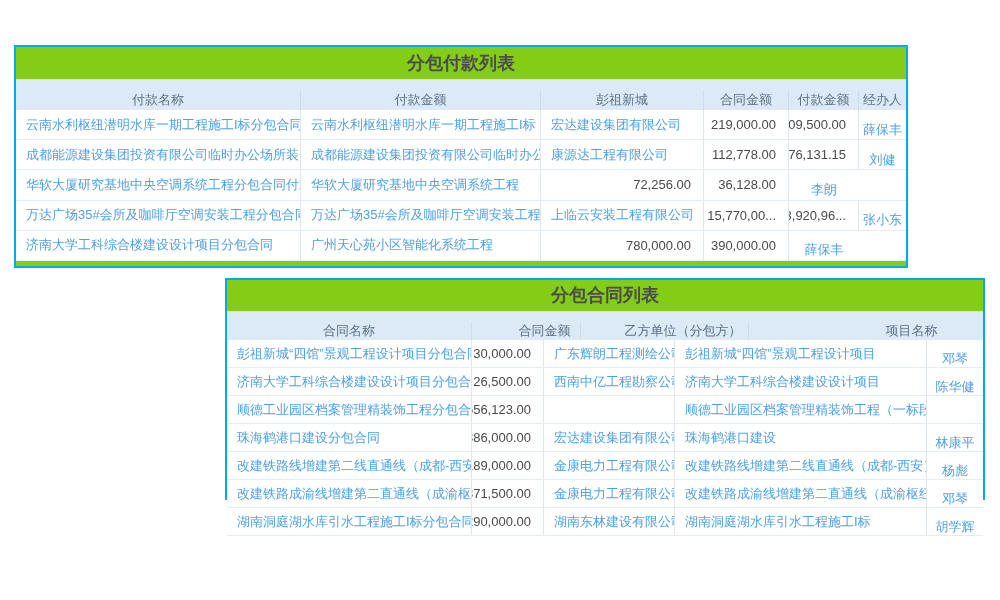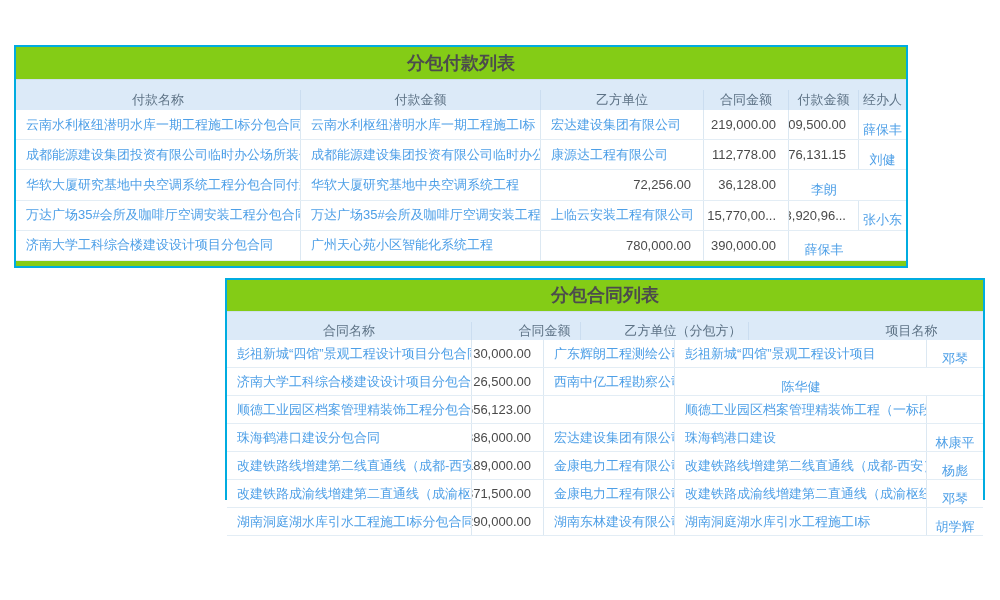--- a/index.html
+++ b/index.html
@@ -32,21 +32,21 @@
   .cell.num { color:#4A4A4A; }
 </style>
 </head>
 <body>
 
 <div class="panel" id="payment-table">
   <div class="title">分包付款列表</div>
   <div class="thead">
       <div class="cell center">付款名称</div>
       <div class="cell center">付款金额</div>
-      <div class="cell center">乙方单位</div>
+      <div class="cell center">彭祖新城</div>
       <div class="cell center">合同金额</div>
       <div class="cell center">付款金额</div>
       <div class="cell center">经办人</div>
     </div>
   <div class="tbody">
       <div class="trow">
         <div class="cell left link">云南水利枢纽潜明水库一期工程施工I标分包合同付款</div>
         <div class="cell left link">云南水利枢纽潜明水库一期工程施工I标</div>
         <div class="cell left link">宏达建设集团有限公司</div>
         <div class="cell right num">219,000.00</div>
@@ -100,20 +100,21 @@
         <div class="cell left link">彭祖新城“四馆”景观工程设计项目分包合同</div>
         <div class="cell right num">30,000.00</div>
         <div class="cell left link">广东辉朗工程测绘公司</div>
         <div class="cell left link">彭祖新城“四馆”景观工程设计项目</div>
         <div class="cell center link">邓琴</div>
       </div>
       <div class="trow">
         <div class="cell left link">济南大学工科综合楼建设设计项目分包合同</div>
         <div class="cell right num">26,500.00</div>
         <div class="cell left link">西南中亿工程勘察公司</div>
+        <div class="cell left link">济南大学工科综合楼建设设计项目</div>
         <div class="cell center link">陈华健</div>
       </div>
       <div class="trow">
         <div class="cell left link">顺德工业园区档案管理精装饰工程分包合同</div>
         <div class="cell right num">656,123.00</div>
         <div class="cell left link"></div>
         <div class="cell left link">顺德工业园区档案管理精装饰工程（一标段）</div>
         <div class="cell center link"></div>
       </div>
       <div class="trow">

